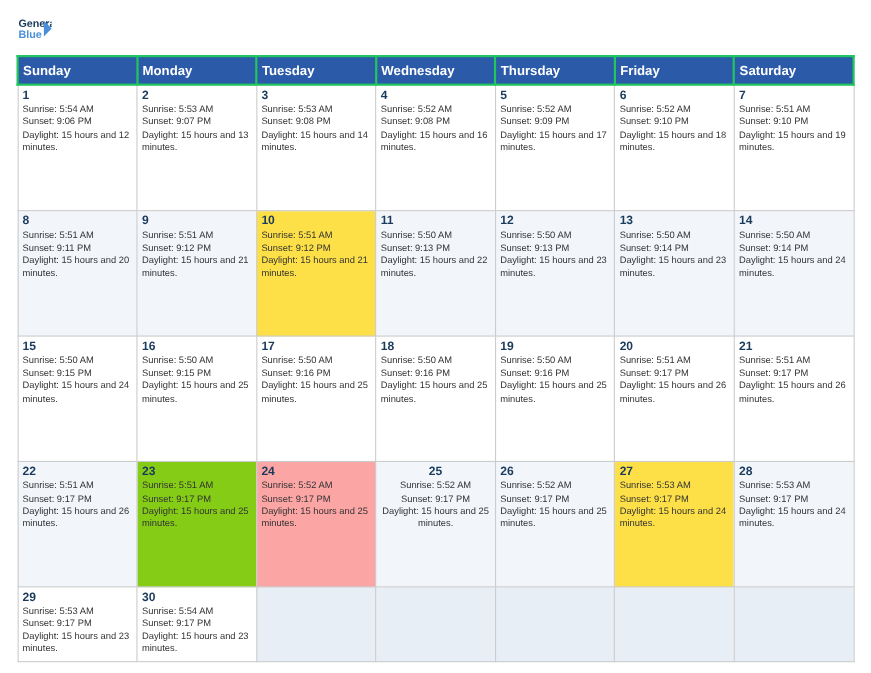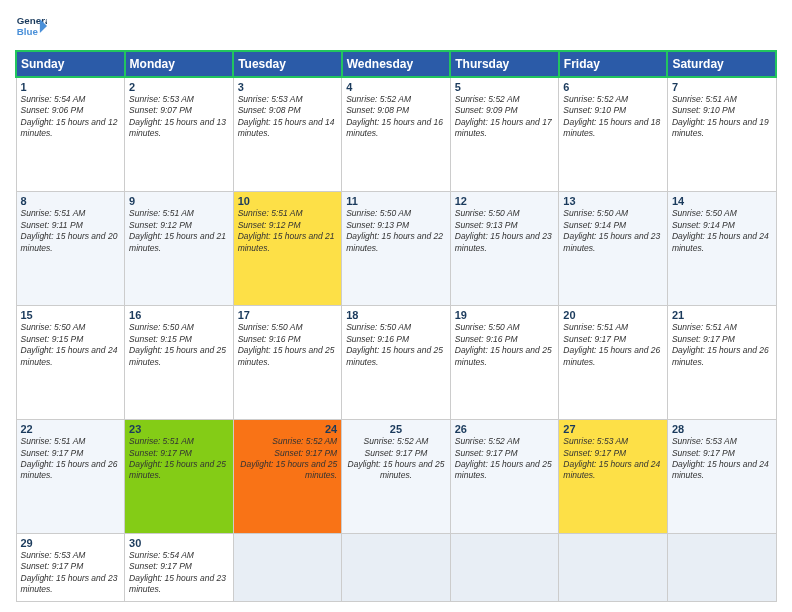--- a/index.html
+++ b/index.html
@@ -66,21 +66,20 @@
       font-size: 11px;
       font-weight: bold;
       color: #1a3a5c;
       display: block;
       margin-bottom: 1px;
     }
     .day-info {
       font-size: 8.5px;
       color: #333;
       line-height: 1.35;
-      font-style: italic;
     }
     .empty-cell {
       background: #e8eef5 !important;
     }
     .logo-wrapper {
       display: flex;
       align-items: center;
       gap: 2px;
     }
     .logo-icon {
@@ -306,21 +305,21 @@
         </div>
       </td>
           <td style="background: #84cc16;">
         <span class="day-num">23</span>
         <div class="day-info">
           <span>Sunrise: 5:51 AM</span><br>
           <span>Sunset: 9:17 PM</span><br>
           <span>Daylight: 15 hours and 25 minutes.</span>
         </div>
       </td>
-          <td style="background: #f97316; text-align: right;">
+          <td style="background: #fca5a5;">
         <span class="day-num">24</span>
         <div class="day-info">
           <span>Sunrise: 5:52 AM</span><br>
           <span>Sunset: 9:17 PM</span><br>
           <span>Daylight: 15 hours and 25 minutes.</span>
         </div>
       </td>
           <td style="background: rgb(242, 246, 251); text-align: center;">
         <span class="day-num">25</span>
         <div class="day-info">

